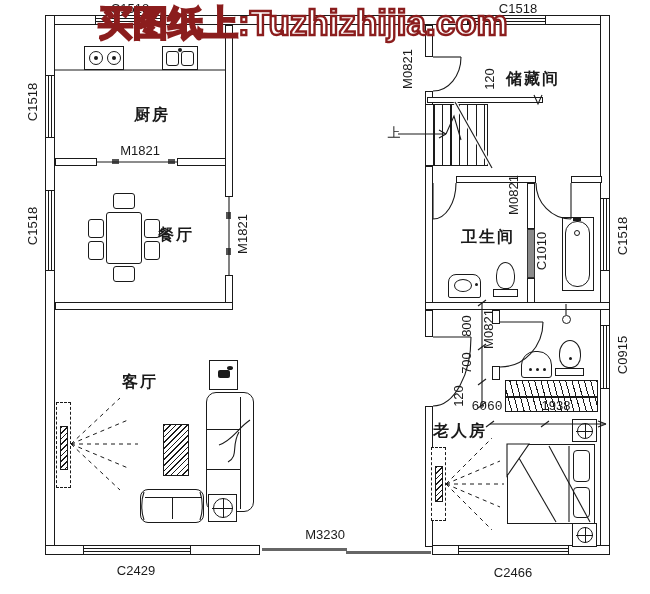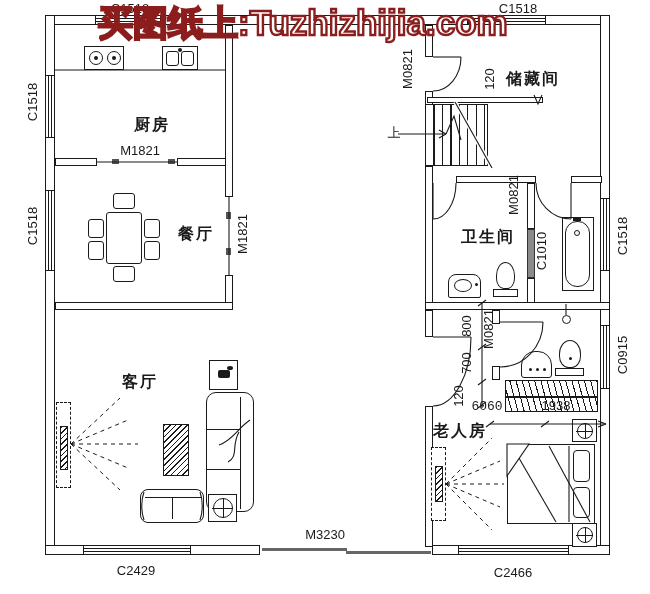--- a/index.html
+++ b/index.html
@@ -277,23 +277,23 @@
 
   <div class="lbl z40" style="left:90px;top:1px;width:80px;">C1518</div>
   <div class="lbl z40" style="left:478px;top:1px;width:80px;">C1518</div>
   <div class="lbl rot z40" style="left:-7px;top:94px;">C1518</div>
   <div class="lbl rot z40" style="left:-7px;top:218px;">C1518</div>
   <div class="lbl rot z40" style="left:583px;top:228px;">C1518</div>
   <div class="lbl rot z40" style="left:583px;top:347px;">C0915</div>
   <div class="lbl z40" style="left:96px;top:563px;width:80px;">C2429</div>
   <div class="lbl z40" style="left:473px;top:565px;width:80px;">C2466</div>
 
-  <div class="room" style="left:112px;top:116px;width:80px;">厨房</div>
+  <div class="room" style="left:112px;top:106px;width:80px;">厨房</div>
   <div class="lbl" style="left:100px;top:143px;width:80px;">M1821</div>
-  <div class="room" style="left:156px;top:226px;width:80px;font-family:Liberation Mono, monospace;">餐厅</div>
+  <div class="room" style="left:136px;top:226px;width:80px;">餐厅</div>
   <div class="lbl rot" style="left:203px;top:226px;">M1821</div>
   <div class="room" style="left:100px;top:373px;width:80px;">客厅</div>
   <div class="room" style="left:493px;top:70px;width:80px;">储藏间</div>
   <div class="lbl rot" style="left:368px;top:61px;">M0821</div>
   <div class="lbl rot" style="left:450px;top:71px;">120</div>
   <div class="lbl" style="left:382px;top:125px;width:24px;">上</div>
   <div class="room" style="left:448px;top:228px;width:80px;">卫生间</div>
   <div class="lbl rot" style="left:474px;top:187px;">M0821</div>
   <div class="lbl rot" style="left:502px;top:243px;">C1010</div>
   <div class="lbl rot" style="left:449px;top:321px;">M0821</div>

